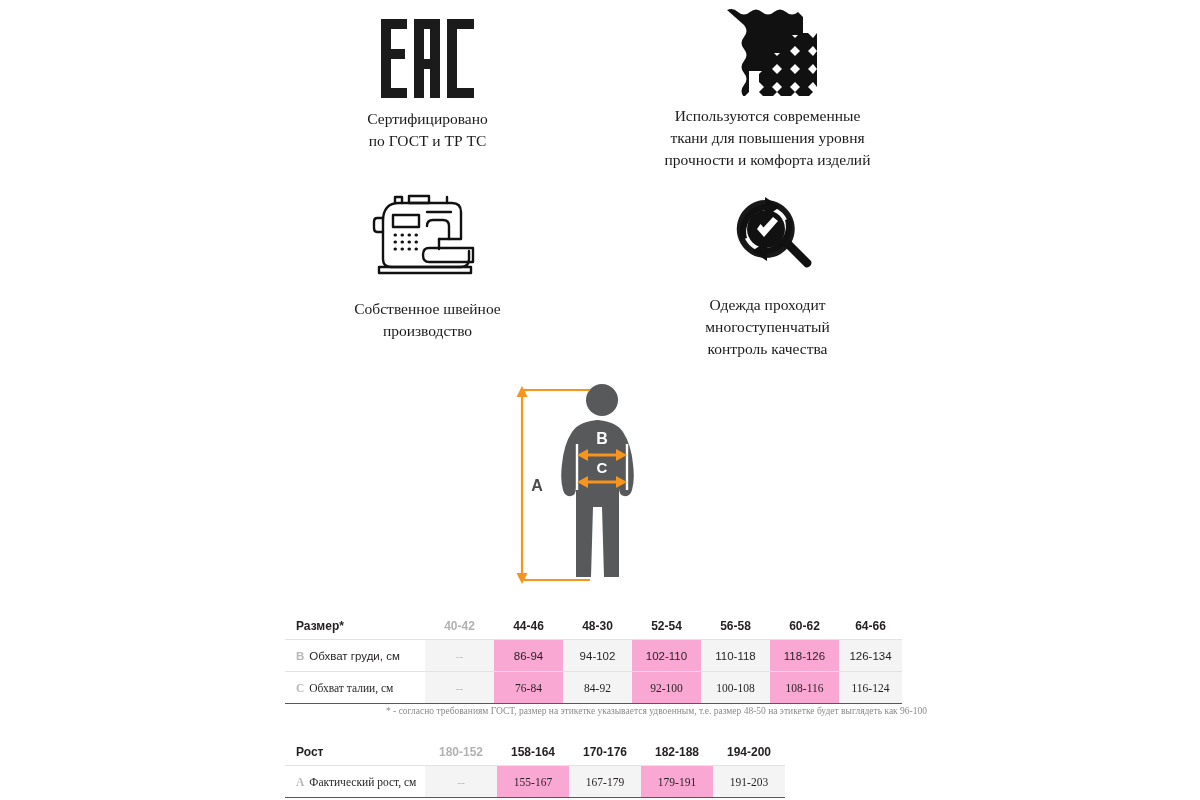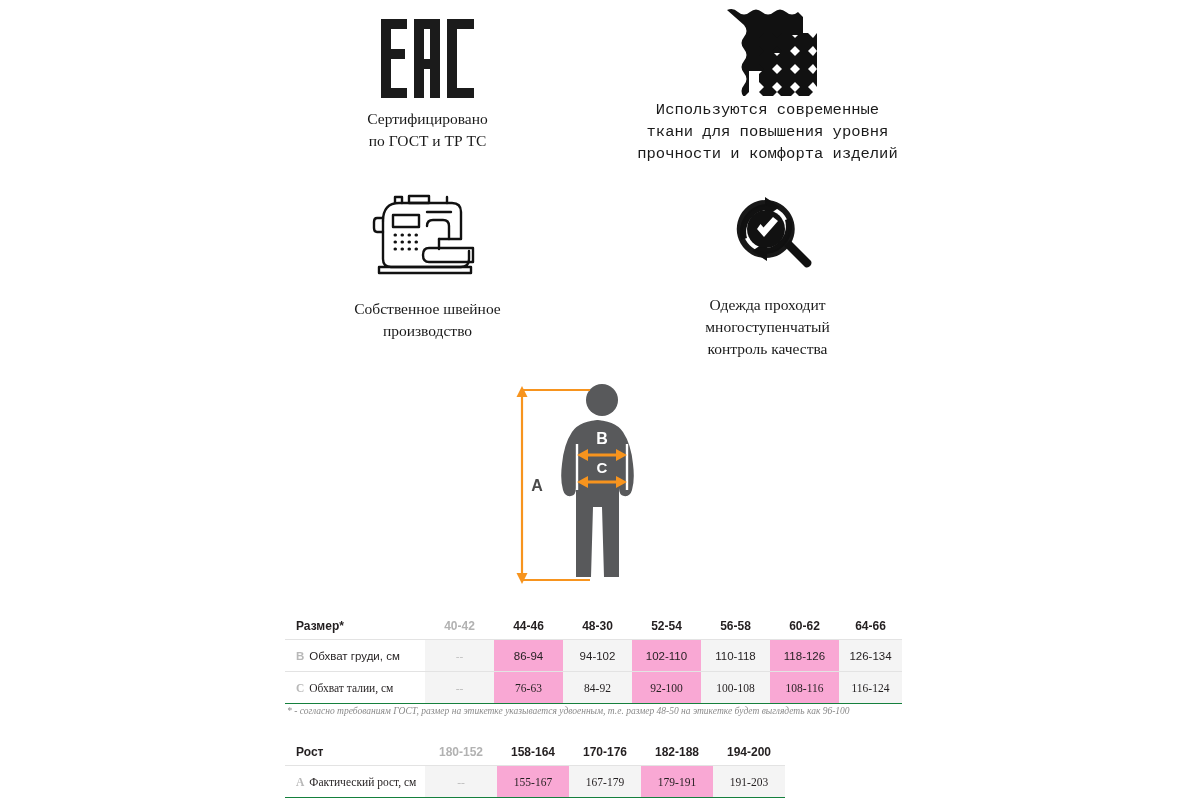--- a/index.html
+++ b/index.html
@@ -19,21 +19,21 @@
     font-size:15.5px;line-height:1.42;text-align:center;color:#1a1a1a;
     white-space:pre-line;
   }
 
   #feature-eac{left:265px;top:6px;width:325px;}
   #feature-eac .art{height:92px;}
   #feature-eac .cap{margin-top:10px;}
 
   #feature-fabric{left:605px;top:2px;width:325px;}
   #feature-fabric .art{height:94px;}
-  #feature-fabric .cap{margin-top:3px;font-family:Liberation Mono, monospace;}
+  #feature-fabric .cap{margin-top:9px;}
 
   #feature-sewing{left:265px;top:188px;width:325px;}
   #feature-sewing .art{height:88px;}
   #feature-sewing .cap{margin-top:22px;}
 
   #feature-quality{left:605px;top:188px;width:325px;}
   #feature-quality .art{height:88px;}
   #feature-quality .cap{margin-top:18px;}
 
   
@@ -68,21 +68,21 @@
   .sizetable tbody td.rowhead{
     text-align:left;padding-left:11px;background:#ffffff;white-space:nowrap;
   }
   .sizetable tbody td.muted{color:#c0c0c0;}
   .rlet{color:#b8b8b8;font-weight:bold;margin-right:5px;}
   .rlab{color:#231f20;}
 
   #table-note{
     position:absolute;left:287px;top:706px;width:640px;
     font-family:"Liberation Serif","DejaVu Serif",serif;
-    font-style:italic;font-size:9.5px;color:#8a8a8a;white-space:nowrap;
+    font-size:9.5px;color:#8a8a8a;white-space:nowrap;text-align:right;
   }
 </style>
 </head>
 <body>
 
 <div class="page">
 
   <div class="feature" id="feature-eac">
     <div class="art">
       <svg class="eac" width="93" height="79" viewBox="0 0 93 79" aria-hidden="true">
@@ -290,21 +290,21 @@
         <td>102-110</td>
         <td class="shade">110-118</td>
         <td>118-126</td>
         <td class="shade">126-134</td>
       </tr>
       <tr>
         <td class="rowhead">
           <span class="rlet">C</span><span class="rlab">Обхват талии, см</span>
         </td>
         <td class="shade muted">--</td>
-        <td>76-63</td>
+        <td>76-84</td>
         <td class="shade">84-92</td>
         <td>92-100</td>
         <td class="shade">100-108</td>
         <td>108-116</td>
         <td class="shade">116-124</td>
       </tr>
     </tbody>
   </table>
 
   <div id="table-note">* - согласно требованиям ГОСТ, размер на этикетке указывается удвоенным, т.е. размер 48-50 на этикетке будет выглядеть как 96-100</div>

